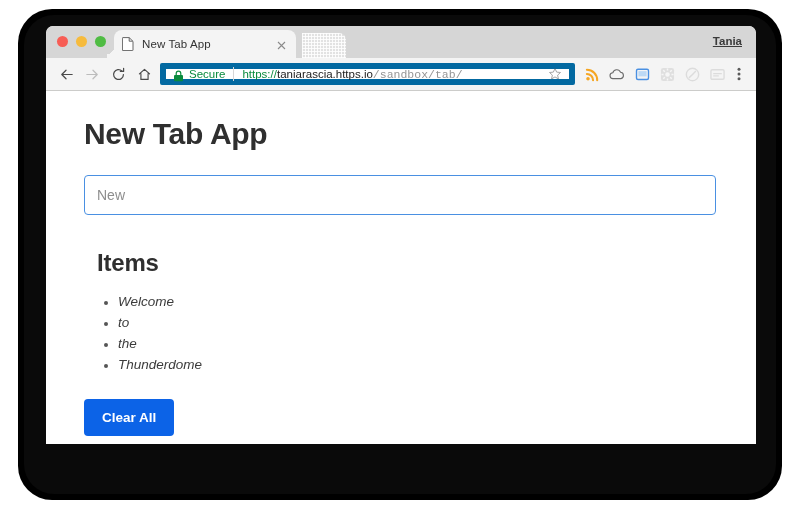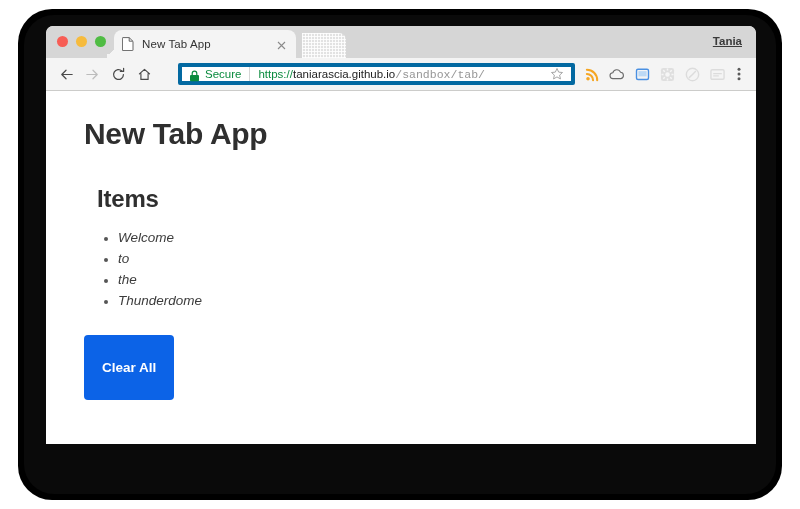--- a/index.html
+++ b/index.html
@@ -161,23 +161,23 @@
     align-items: center;
     justify-content: center;
     flex: 0 0 auto;
     margin-right: 2px;
   }
   .navbtn.disabled { opacity: .32; }
 
   .omnibox {
     flex: 1 1 auto;
     height: 22px;
-    margin: 0 6px 0 20px;
-    background: #ffffff;
-    border: 4px solid #0369a1;
+    margin: 0 6px 0 2px;
+    background: #ffffff;
+    border: 6px solid #0369a1;
     border-radius: 2px;
     display: flex;
     align-items: center;
     padding: 0 7px;
     box-sizing: border-box;
     min-width: 0;
   }
   .lock-icon { width: 11px; height: 12px; flex: 0 0 auto; }
   .secure-label {
     font-size: 11.5px;
@@ -277,21 +277,21 @@
     line-height: 21px;
   }
   .item-list li::marker { font-size: 12px; color: #555555; }
 
   .clear-btn {
     margin-top: 24px;
     background: #0c63e7;
     color: #ffffff;
     border: none;
     border-radius: 4px;
-    padding: 25px 18px;
+    padding: 11px 18px;
     font-size: 13.5px;
     font-weight: bold;
     font-family: "Liberation Sans", sans-serif;
     cursor: pointer;
   }
 </style>
 </head>
 <body>
 
 <div id="screenshot">
@@ -358,21 +358,21 @@
 
       <div class="omnibox">
         <span class="lock-icon">
           <svg viewBox="0 0 11 12" width="11" height="12">
             <rect x="1" y="5" width="9" height="6.3" rx="1" fill="#0a8b3e"></rect>
             <path d="M3.2 5V3.4a2.3 2.3 0 0 1 4.6 0V5" stroke="#0a8b3e" stroke-width="1.2" fill="none"></path>
           </svg>
         </span>
         <span class="secure-label">Secure</span>
         <span class="omni-sep"></span>
-        <span class="url"><span class="scheme">https://</span><span class="host">taniarascia.github.io</span><span class="path">/sandbox/tab/</span></span>
+        <span class="url"><span class="scheme">https://</span><span class="host">taniarascia.https.io</span><span class="path">/sandbox/tab/</span></span>
         <span class="star-icon">
           <svg viewBox="0 0 15 15" width="14" height="14">
             <path d="M7.5 1.6l1.8 3.9 4.1.4-3.1 2.8.9 4.1-3.7-2.2-3.7 2.2.9-4.1L1.6 5.9l4.1-.4z" fill="none" stroke="#5a5a5a" stroke-width="1.05" stroke-linejoin="round"></path>
           </svg>
         </span>
       </div>
 
       <div class="ext-icons">
 
         <span class="ext">
@@ -427,20 +427,21 @@
           <circle cx="2" cy="8" r="1.5" fill="#5a5a5a"></circle>
           <circle cx="2" cy="12.8" r="1.5" fill="#5a5a5a"></circle>
         </svg>
       </span>
     </div>
 
     <div class="page">
 
       <h1 class="page-title">New Tab App</h1>
 
+      <input class="text-input" type="text" placeholder="New" style="">
 
       <h2 class="section-title">Items</h2>
 
       <ul class="item-list">
         <li>Welcome</li>
         <li>to</li>
         <li>the</li>
         <li>Thunderdome</li>
       </ul>
 

